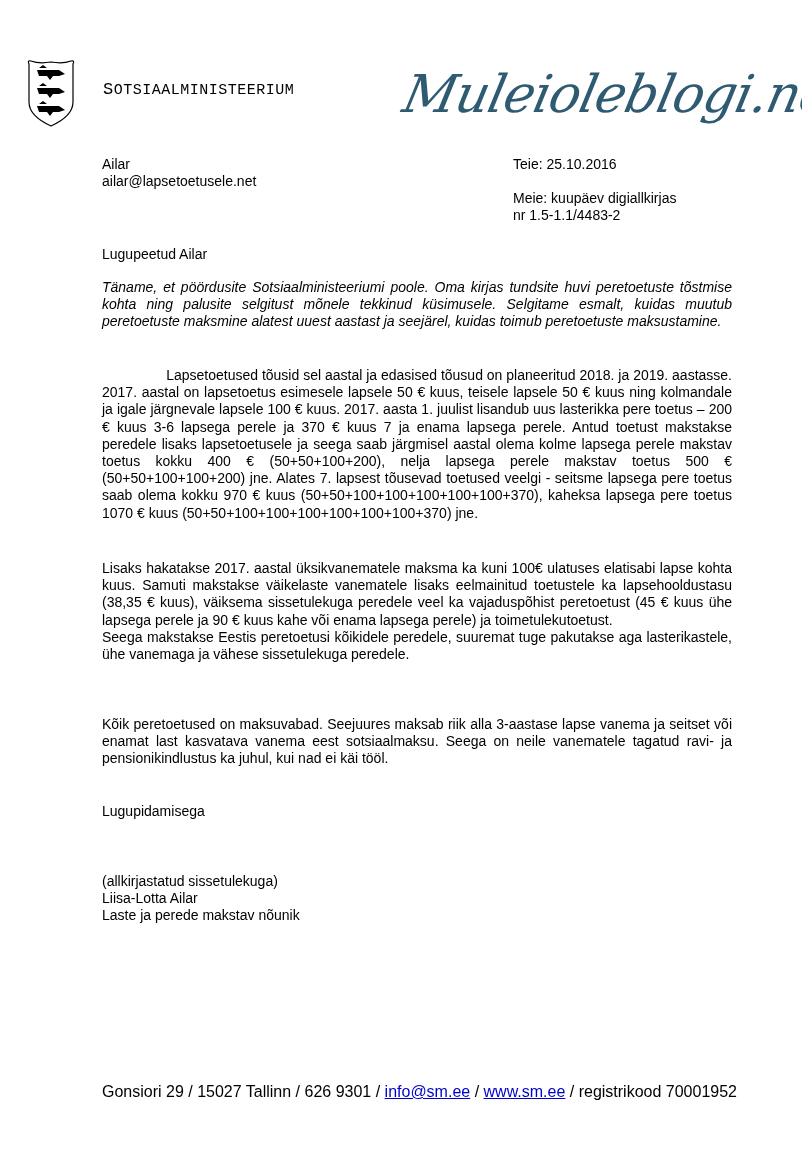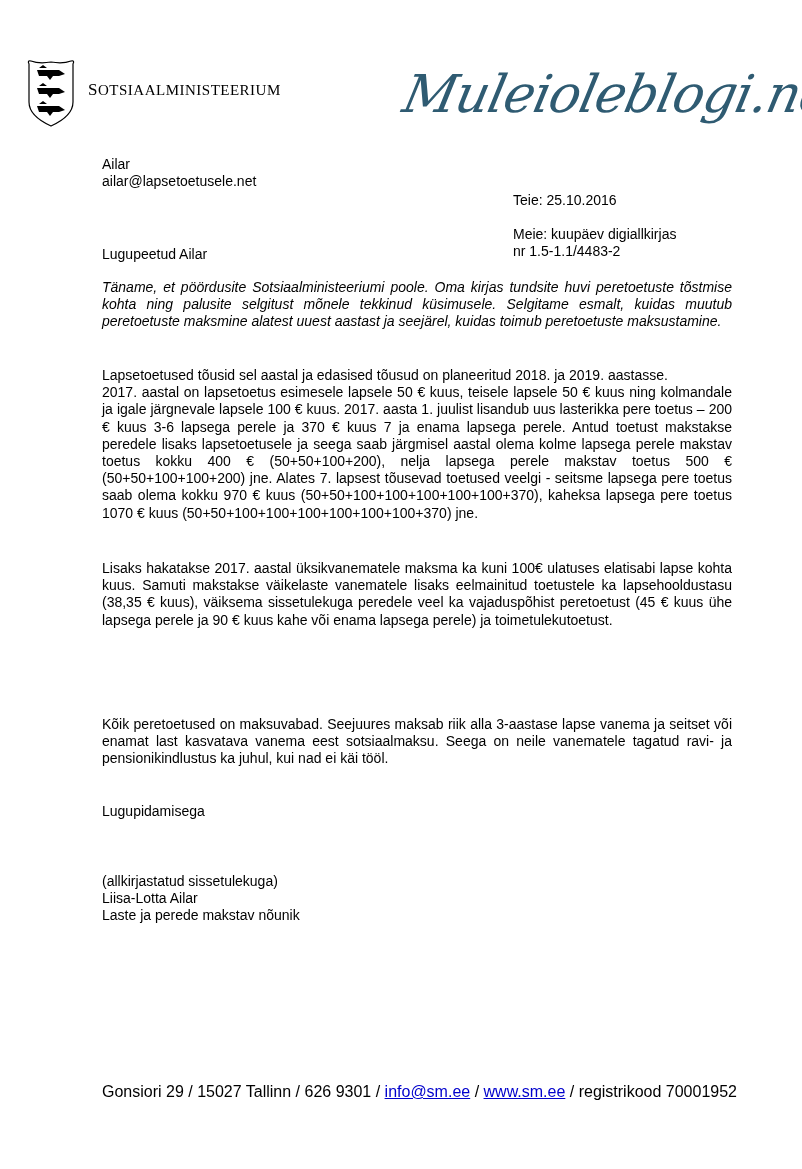--- a/index.html
+++ b/index.html
@@ -1,20 +1,20 @@
 <!DOCTYPE html>
 <html><head>
 <meta charset="utf-8">
 <style>
   html, body { margin:0; padding:0; background:#ffffff; }
   body { width:802px; height:1169px; position:relative; overflow:hidden;
          font-family:"Liberation Sans", sans-serif; color:#000; font-size:14px; }
   .abs { position:absolute; }
   .crest { left:25px; top:58px; width:52px; height:70px; }
-  .ministry { left:88px; top:80px; font-size:15px; letter-spacing:0.5px; font-family:Liberation Serif, serif; }
+  .ministry { left:103px; top:80px; font-size:15px; letter-spacing:0.5px; font-family:Liberation Mono, monospace; }
   .ministry .big { font-size:17px; }
   .blogmark { left:398px; top:64px; font-family:"DejaVu Serif", serif; font-style:italic;
               font-size:52px; color:#2f5b72; letter-spacing:-1px; transform:skewX(-12deg); transform-origin:left bottom;
               font-weight:normal; }
   .line { line-height:17px; }
   .para { left:102px; width:630px; text-align:justify; line-height:17.2px; font-size:14px; }
   .footer { left:102px; top:1083px; font-size:16px; }
   .footer a { color:#0000cc; text-decoration:underline; }
 </style>
 </head>
@@ -35,38 +35,39 @@
   <span class="big">S</span><span>OTSIAALMINISTEERIUM</span>
 </div>
 
 <div class="abs blogmark">Muleioleblogi.net</div>
 
 <div class="abs line" style="left:102px; top:156px;">
   <div>Ailar</div>
   <div>ailar@lapsetoetusele.net</div>
 </div>
 
-<div class="abs line" style="left:513px; top:156px;margin-top:36px;">
+<div class="abs line" style="left:513px; top:156px;">
   <div>Teie: 25.10.2016</div>
   <div style="height:17px;"></div>
   <div>Meie: kuupäev digiallkirjas</div>
   <div>nr 1.5-1.1/4483-2</div>
 </div>
 
 <div class="abs" style="left:102px; top:246px;text-align:right;">Lugupeetud Ailar</div>
 
 <div class="abs para" style="top:279px;font-style:italic;">Täname, et pöördusite Sotsiaalministeeriumi poole. Oma kirjas tundsite huvi peretoetuste tõstmise kohta ning palusite selgitust mõnele tekkinud küsimusele. Selgitame esmalt, kuidas muutub peretoetuste maksmine alatest uuest aastast ja seejärel, kuidas toimub peretoetuste maksustamine.</div>
 
 <div class="abs para" style="top:367px;">
-  <div style="text-align:left;">Lapsetoetused tõusid sel aastal ja edasised tõusud on planeeritud 2018. ja 2019. aastasse.</div>
+  <div style="text-align:right;">Lapsetoetused tõusid sel aastal ja edasised tõusud on planeeritud 2018. ja 2019. aastasse.</div>
   <div>2017. aastal on lapsetoetus esimesele lapsele 50 € kuus, teisele lapsele 50 € kuus ning kolmandale ja igale järgnevale lapsele 100 € kuus. 2017. aasta 1. juulist lisandub uus lasterikka pere toetus – 200 € kuus 3-6 lapsega perele ja 370 € kuus 7 ja enama lapsega perele. Antud toetust makstakse peredele lisaks lapsetoetusele ja seega saab järgmisel aastal olema kolme lapsega perele makstav toetus kokku 400 € (50+50+100+200), nelja lapsega perele makstav toetus 500 € (50+50+100+100+200) jne. Alates 7. lapsest tõusevad toetused veelgi - seitsme lapsega pere toetus saab olema kokku 970 € kuus (50+50+100+100+100+100+100+370), kaheksa lapsega pere toetus 1070 € kuus (50+50+100+100+100+100+100+100+370) jne.</div>
 </div>
 
 <div class="abs para" style="top:560px;">
   <div>Lisaks hakatakse 2017. aastal üksikvanematele maksma ka kuni 100€ ulatuses elatisabi lapse kohta kuus. Samuti makstakse väikelaste vanematele lisaks eelmainitud toetustele ka lapsehooldustasu (38,35 € kuus), väiksema sissetulekuga peredele veel ka vajaduspõhist peretoetust (45 € kuus ühe lapsega perele ja 90 € kuus kahe või enama lapsega perele) ja toimetulekutoetust.</div>
+  <div>Seega makstakse Eestis peretoetusi kõikidele peredele, suuremat tuge pakutakse aga lasterikastele, ühe vanemaga ja vähese sissetulekuga peredele.</div>
 </div>
 
 <div class="abs para" style="top:716px;">Kõik peretoetused on maksuvabad. Seejuures maksab riik alla 3-aastase lapse vanema ja seitset või enamat last kasvatava vanema eest sotsiaalmaksu. Seega on neile vanematele tagatud ravi- ja pensionikindlustus ka juhul, kui nad ei käi tööl.</div>
 
 <div class="abs" style="left:102px; top:803px;">Lugupidamisega</div>
 
 <div class="abs line" style="left:102px; top:873px;">
   <div>(allkirjastatud sissetulekuga)</div>
   <div>Liisa-Lotta Ailar</div>
   <div>Laste ja perede makstav nõunik</div>

